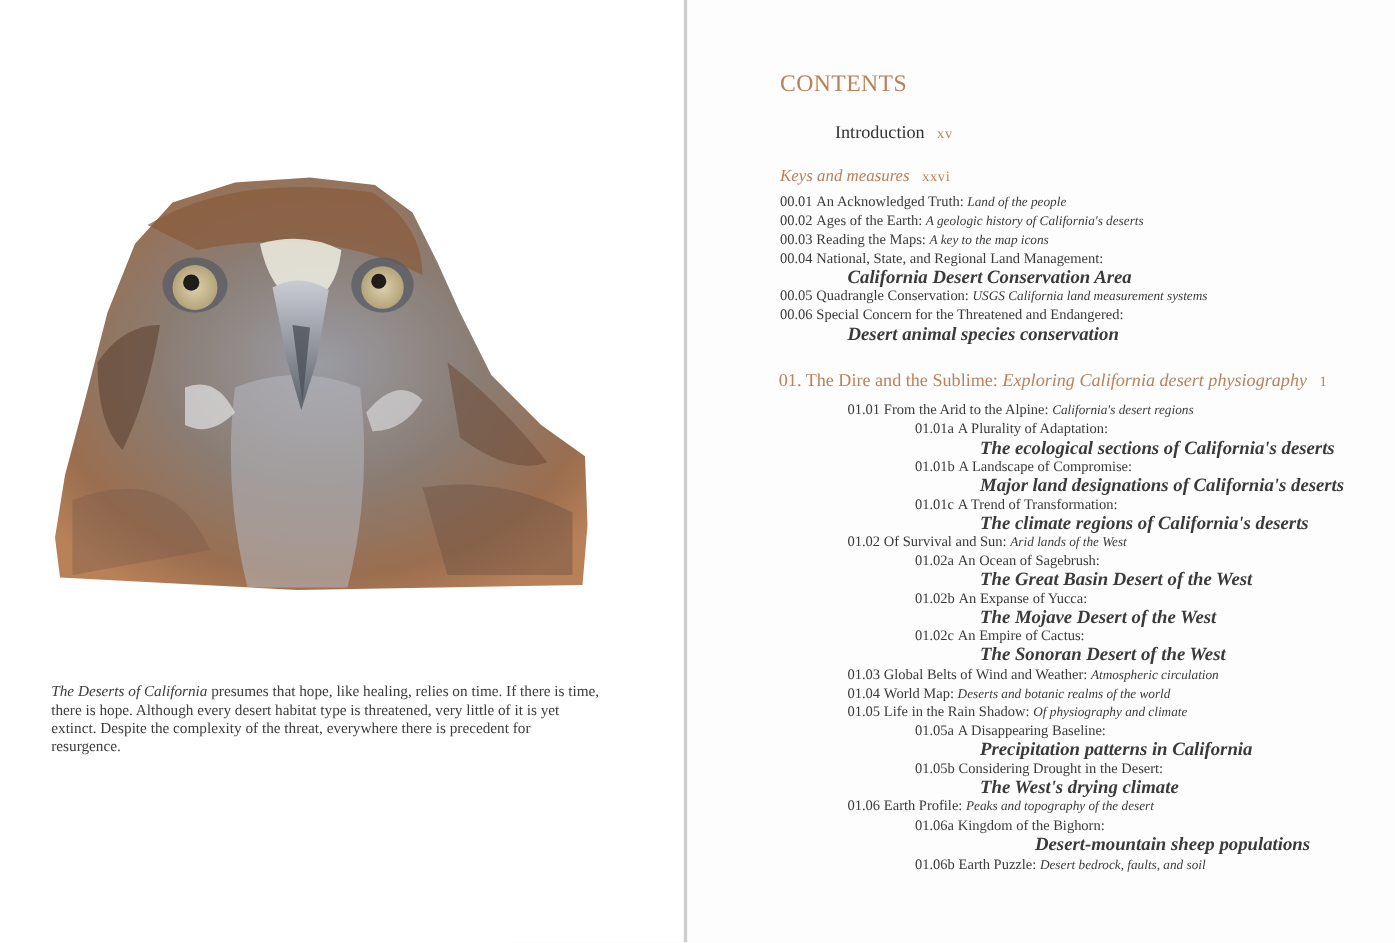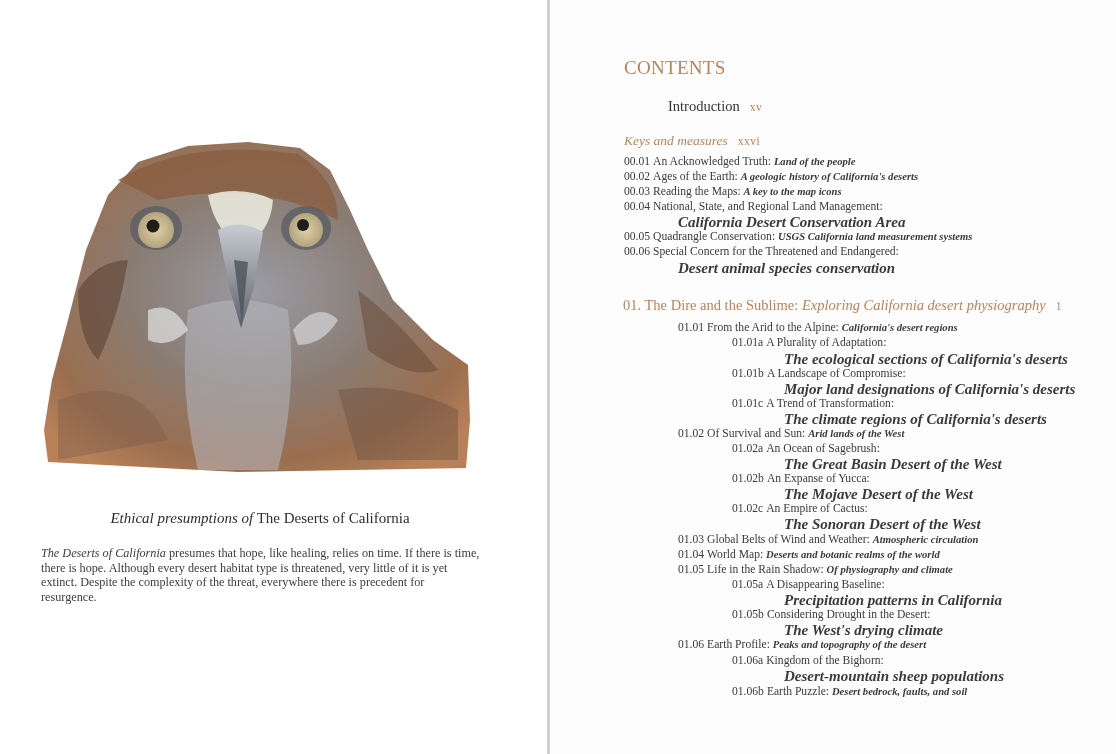--- a/index.html
+++ b/index.html
@@ -53,21 +53,21 @@
   .toc-keys .pg { font-style: normal; }
   .toc-chapter {
     position: absolute; left: 623px; top: 297px;
     font-size: 14.5px; color: #b8835a; white-space: nowrap;
   }
   .toc-chapter em { font-style: italic; }
   .toc-row {
     position: absolute; white-space: nowrap;
     font-size: 11.6px; line-height: 14px; color: #3a3a3a;
   }
-  .toc-row em { font-style: italic; font-weight: bold; font-size: 10.6px; color: #3a3a3a; }
+  .toc-row em { font-style: italic; font-weight: normal; font-size: 10.6px; color: #3a3a3a; }
   .toc-row .sub { font-style: italic; font-weight: bold; font-size: 15px; }
   .num { margin-right: 3px; }
 
   
   svg { display: block; }
 </style>
 </head>
 <body>
 
 <div class="page page-left">
@@ -109,24 +109,20 @@
       <circle cx="115" cy="86" r="6.5" fill="#1f1c1a"></circle>
       <ellipse cx="268" cy="88" rx="25" ry="22" fill="#545a63" opacity="0.7"></ellipse>
       <circle cx="268" cy="90" r="17" fill="url(#eye)"></circle>
       <circle cx="265" cy="85" r="6" fill="#1f1c1a"></circle>
 
       <path d="M180,90 Q202,78 225,92 L215,150 L203,188 L192,150 Z" fill="url(#beak)"></path>
       <path d="M196,120 L204,182 L210,122 Z" fill="#4e525a" opacity="0.8"></path>
     </svg>
   </div>
 
-  <div class="caption">
-    <em>Ethical presumptions of</em>
-    <span>The Deserts of California</span>
-  </div>
 
   <p class="para para-1" style="margin:4px">
     <em>The Deserts of California</em><span> presumes that hope, like healing, relies on time. If there is time, there is hope. Although every desert habitat type is threatened, very little of it is yet extinct. Despite the complexity of the threat, everywhere there is precedent for resurgence.</span>
   </p>
 </div>
 
 <div class="gutter"></div>
 
 <div class="page page-right"></div>
 
@@ -248,20 +244,20 @@
     <span class="sub">The West's drying climate</span>
   </div>
 
   <div class="toc-row" style="left:678px;top:638px">
     <span class="num">01.06</span><span>Earth Profile:</span> <em>Peaks and topography of the desert</em>
   </div>
 
   <div class="toc-row" style="left:732px;top:654px">
     <span class="num">01.06a</span><span>Kingdom of the Bighorn:</span>
   </div>
-  <div class="toc-row" style="left:784px;top:669px">
+  <div class="toc-row" style="left:828px;top:669px">
     <span class="sub">Desert-mountain sheep populations</span>
   </div>
 
   <div class="toc-row" style="left:732px;top:685px">
     <span class="num">01.06b</span><span>Earth Puzzle:</span> <em>Desert bedrock, faults, and soil</em>
   </div>
 </div>
 
 </body></html>

